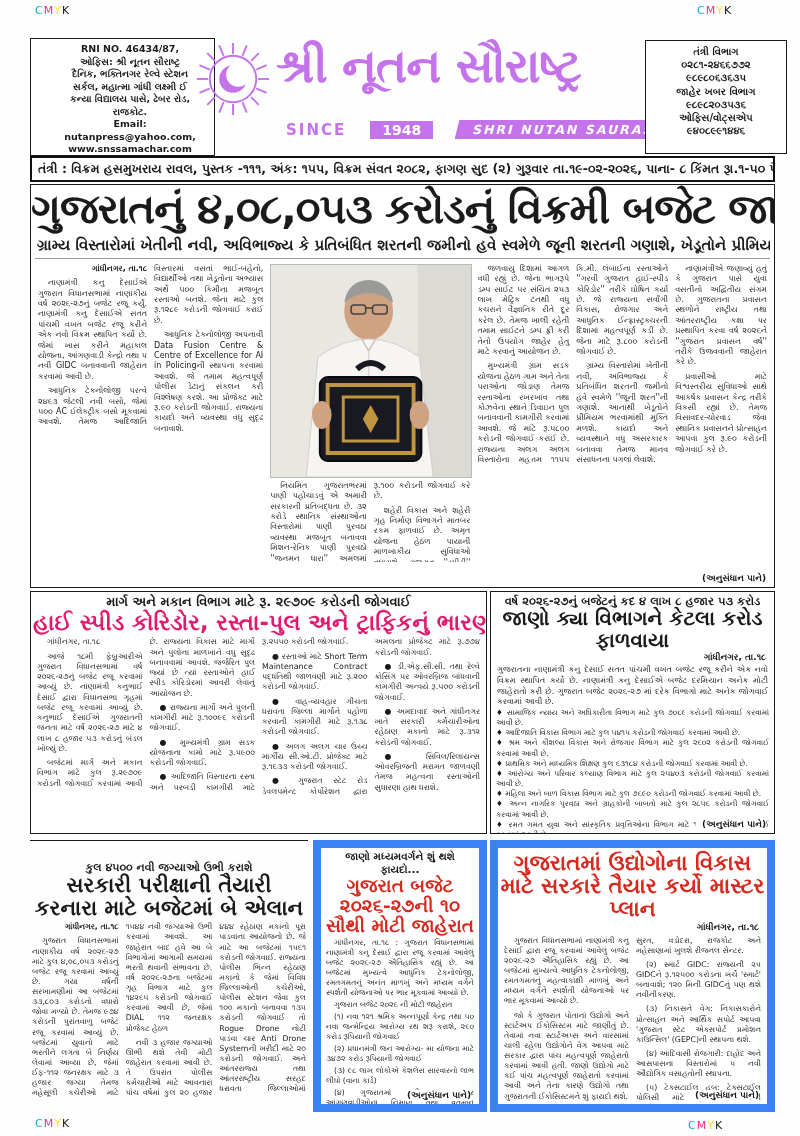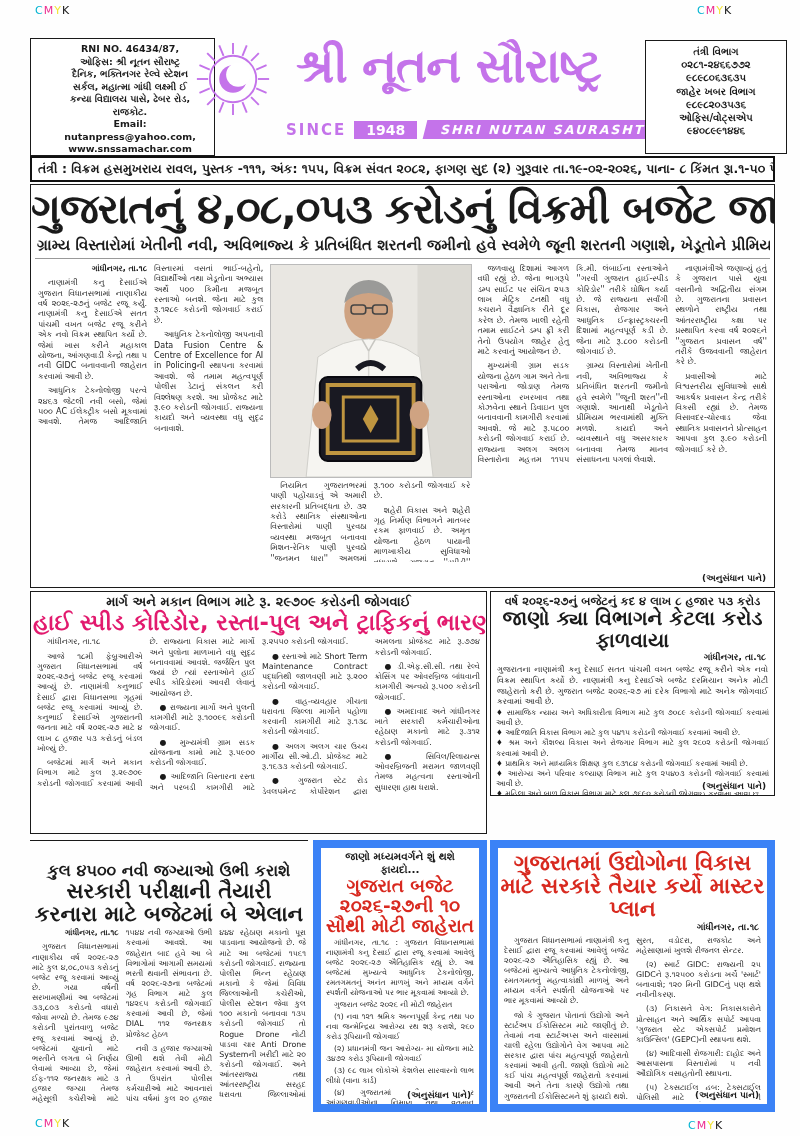--- a/index.html
+++ b/index.html
@@ -7,25 +7,25 @@
         font-family:"DejaVu Sans","Liberation Sans",sans-serif;color:#1a1a1a;}
   .cmyk{position:absolute;font-size:11px;font-weight:normal;letter-spacing:1px;}
   .cmyk span{display:inline-block;}
   .c-c{color:#00b3d1;} .c-m{color:#ec2c90;} .c-y{color:#f2e434;} .c-k{color:#141414;}
 
   
   .hdr-box{position:absolute;border:1.5px solid #1a1a1a;background:#fff;padding:4px 5px;
            font-size:9.5px;font-weight:bold;text-align:center;line-height:1.32;}
   .hdr-box p{margin:0;}
   .mast{position:absolute;left:190px;top:36px;width:450px;height:118px;}
-  .mast-row{display:flex;align-items:flex-start;gap:20px;}
+  .mast-row{display:flex;align-items:flex-start;}
   .sun{flex:0 0 86px;}
   .mast-title{font-size:47px;font-weight:bold;color:#c473ea;line-height:1.0;white-space:nowrap;
               letter-spacing:-1px;padding-top:6px;}
-  .mast-band{display:flex;align-items:center;gap:8px;margin-left:96px;margin-top:-6px;}
+  .mast-band{display:flex;align-items:center;gap:24px;margin-left:96px;margin-top:-6px;}
   .since{color:#c473ea;font-weight:bold;font-size:15px;letter-spacing:2px;}
   .yearbox{background:#c473ea;color:#fff;font-weight:bold;font-size:14px;padding:1px 12px;}
   .ribbon{background:#c473ea;color:#fff;font-weight:bold;font-size:12.5px;letter-spacing:2px;
           padding:2px 16px;transform:skewX(-14deg);white-space:nowrap;}
   .stripes{width:26px;height:16px;background:repeating-linear-gradient(180deg,#c473ea 0 3px,#fff 3px 6px);
            transform:skewX(-14deg);}
 
   
   .dateline{position:absolute;left:30px;top:156px;width:745px;box-sizing:border-box;
             border:2px solid #111;font-weight:bold;font-size:12.5px;padding:3px 6px;
@@ -215,40 +215,40 @@
         <p>● રસ્તાઓ માટે Short Term Maintenance Contract પદ્ધતિથી જાળવણી માટે રૂ.૨૦૦ કરોડની જોગવાઈ.</p>
         <p>● વાહ-વ્યવહાર ગીચતા ધરાવતા જિલ્લા માર્ગોને પહોળા કરવાની કામગીરી માટે રૂ.૧૩૮ કરોડની જોગવાઈ.</p>
         <p>● અલગ અલગ ચાર ઉચ્ચ માર્ગીય સી.ઓ.ટી. પ્રોજેક્ટ માટે રૂ.૧૬૩૩ કરોડની જોગવાઈ.</p>
         <p>● ગુજરાત સ્ટેટ રોડ ડેવલપમેન્ટ કોર્પોરેશન દ્વારા અમલના પ્રોજેક્ટ માટે રૂ.૭૭૪ કરોડની જોગવાઈ.</p>
         <p>● ડી.એફ.સી.સી. તથા રેલ્વે ક્રોસિંગ પર ઓવરબ્રિજ બાંધવાની કામગીરી અન્વયે રૂ.૫૦૦ કરોડની જોગવાઈ.</p>
         <p>● અમદાવાદ અને ગાંધીનગર ખાતે સરકારી કર્મચારીઓના રહેઠાણ મકાનો માટે રૂ.૩૧૨ કરોડની જોગવાઈ.</p>
         <p>● સિવિલ/રિલાયન્સ ઓવરબ્રિજની મરામત જાળવણી તેમજ મહત્વના રસ્તાઓની સુધારણા હાથ ધરાશે.</p>
       </div>
   </div>
 
-  <div class="box" style="left:490px;top:591px;width:285px;height:205px;">
+  <div class="box" style="left:490px;top:591px;width:285px;height:243px;">
     <div class="kicker" style="font-size:11.5px;">વર્ષ ૨૦૨૬-૨૭નું બજેટનું કદ ૪ લાખ ૮ હજાર ૫૩ કરોડ</div>
     <div class="headline" style="font-size:20px;">જાણો ક્યા વિભાગને કેટલા કરોડ ફાળવાયા</div>
     <div class="byline">ગાંધીનગર, તા.૧૮</div>
     <div class="alloc-intro">ગુજરાતના નાણામંત્રી કનુ દેસાઈ સતત પાંચમી વખત બજેટ રજૂ કરીને એક નવો વિક્રમ સ્થાપિત કર્યો છે. નાણામંત્રી કનુ દેસાઈએ બજેટ દરમિયાન અનેક મોટી જાહેરાતો કરી છે. ગુજરાત બજેટ ૨૦૨૬-૨૭ માં દરેક વિભાગો માટે અનેક જોગવાઈ કરવામાં આવી છે.</div>
     <div class="alloc-list">
         <p>♦ સામાજિક ન્યાય અને અધિકારીતા વિભાગ માટે કુલ ૭૦૮૯ કરોડની જોગવાઈ કરવામાં આવી છે.</p>
         <p>♦ આદિજાતિ વિકાસ વિભાગ માટે કુલ ૫૪૧૫ કરોડની જોગવાઈ કરવામાં આવી છે.</p>
         <p>♦ શ્રમ અને કૌશલ્ય વિકાસ અને રોજગાર વિભાગ માટે કુલ ૨૬૦૨ કરોડની જોગવાઈ કરવામાં આવી છે.</p>
         <p>♦ પ્રાથમિક અને માધ્યમિક શિક્ષણ કુલ ૬૩૧૮૪ કરોડની જોગવાઈ કરવામાં આવી છે.</p>
         <p>♦ આરોગ્ય અને પરિવાર કલ્યાણ વિભાગ માટે કુલ ૨૫૪૦૩ કરોડની જોગવાઈ કરવામાં આવી છે.</p>
         <p>♦ મહિલા અને બાળ વિકાસ વિભાગ માટે કુલ ૭૬૯૦ કરોડની જોગવાઈ કરવામાં આવી છે.</p>
         <p>♦ અન્ન નાગરિક પુરવઠા અને ગ્રાહકોની બાબતો માટે કુલ ૨૮૫૬ કરોડની જોગવાઈ કરવામાં આવી છે.</p>
         <p>♦ રમત ગમત યુવા અને સાંસ્કૃતિક પ્રવૃત્તિઓના વિભાગ માટે ૧૦૦૬ કરોડની જોગવાઈ કરવામાં આવી છે.</p>
       </div>
     <div class="cont">(અનુસંધાન પાને)</div>
   </div>
 
   <div style="position:absolute;left:30px;top:840px;width:278px;height:272px;overflow:hidden;border-top:1.5px solid #1a1a1a;">
-    <div class="kicker" style="font-size:16px;margin-top:20px;">કુલ ૪૫૦૦ નવી જગ્યાઓ ઉભી કરાશે</div>
+    <div class="kicker" style="font-size:11px;margin-top:20px;">કુલ ૪૫૦૦ નવી જગ્યાઓ ઉભી કરાશે</div>
     <div class="headline" style="font-size:21px;">સરકારી પરીક્ષાની તૈયારી કરનારા માટે બજેટમાં બે એલાન</div>
     <div class="exam-body body-txt cols">
         <p>ગાંધીનગર, તા.૧૮</p>
         <p>ગુજરાત વિધાનસભામાં નાણાકીય વર્ષ ૨૦૨૬-૨૭ માટે કુલ ૪,૦૮,૦૫૩ કરોડનું બજેટ રજૂ કરવામાં આવ્યું છે. ગયા વર્ષની સરખામણીમાં આ બજેટમાં ૩૩,૮૦૩ કરોડનો વધારો જોવા મળ્યો છે. તેમજ ૯૭૪ કરોડની પુરાંતવાળુ બજેટ રજૂ કરવામાં આવ્યું છે. બજેટમાં યુવાનો માટે ભરતીને લગતા બે નિર્ણય લેવામાં આવ્યા છે, જેમાં ઈફ-૧૧૨ જનરક્ષક માટે ૩ હજાર જગ્યા તેમજ મહેસૂલી કચેરીઓ માટે ૧૫૪૪ નવી જગ્યાઓ ઉભી કરવામાં આવશે. આ જાહેરાત બાદ હવે આ બે વિભાગોમાં આગામી સમયમાં ભરતી થવાની સંભાવના છે. વર્ષ ૨૦૨૬-૨૭ના બજેટમાં ગૃહ વિભાગ માટે કુલ ૧૪૨૬૫ કરોડની જોગવાઈ કરવામાં આવી છે, જેમાં DIAL ૧૧૨ જનરક્ષક પ્રોજેક્ટ હેઠળ</p>
         <p>નવી ૩ હજાર જગ્યાઓ ઊભી થશે તેવી મોટી જાહેરાત કરવામાં આવી છે. તે ઉપરાંત પોલીસ કર્મચારીઓ માટે આવનારાં પાંચ વર્ષમાં કુલ ૨૦ હજાર ૪૪૪ રહેઠાણ મકાનો પૂરા પાડવાના આયોજનો છે. જે માટે આ બજેટમાં ૧૫૬૧ કરોડની જોગવાઈ. રાજ્યના પોલીસ ભિન્ન રહેઠાણ મકાનો કે જેમાં વિવિધ જિલ્લાઓની કચેરીઓ, પોલીસ સ્ટેશન જેવા કુલ ૧૦૦ મકાનો બનાવવા ૧૩૫ કરોડની જોગવાઈ તો Rogue Drone નોટી પાડવા ચાર Anti Drone Systemની ખરીદી માટે ૨૦ કરોડની જોગવાઈ. અને આંતરરાજ્ય તથા આંતરરાષ્ટ્રીય સરહદ ધરાવતા જિલ્લાઓમાં પોલીસ પેટ્રોલિંગને સુદૃઢ કરવા ૫૦ Special Operational Vehicle ખરીદવા ૯ કરોડની જોગવાઈ કરવામાં આવી છે.</p>
       </div>
   </div>
 
   <div class="red-box" style="left:313px;top:840px;width:174px;height:272px;">
     <div class="kicker" style="font-size:10.5px;">જાણો મધ્યમવર્ગને શું થશે ફાયદો...</div>

